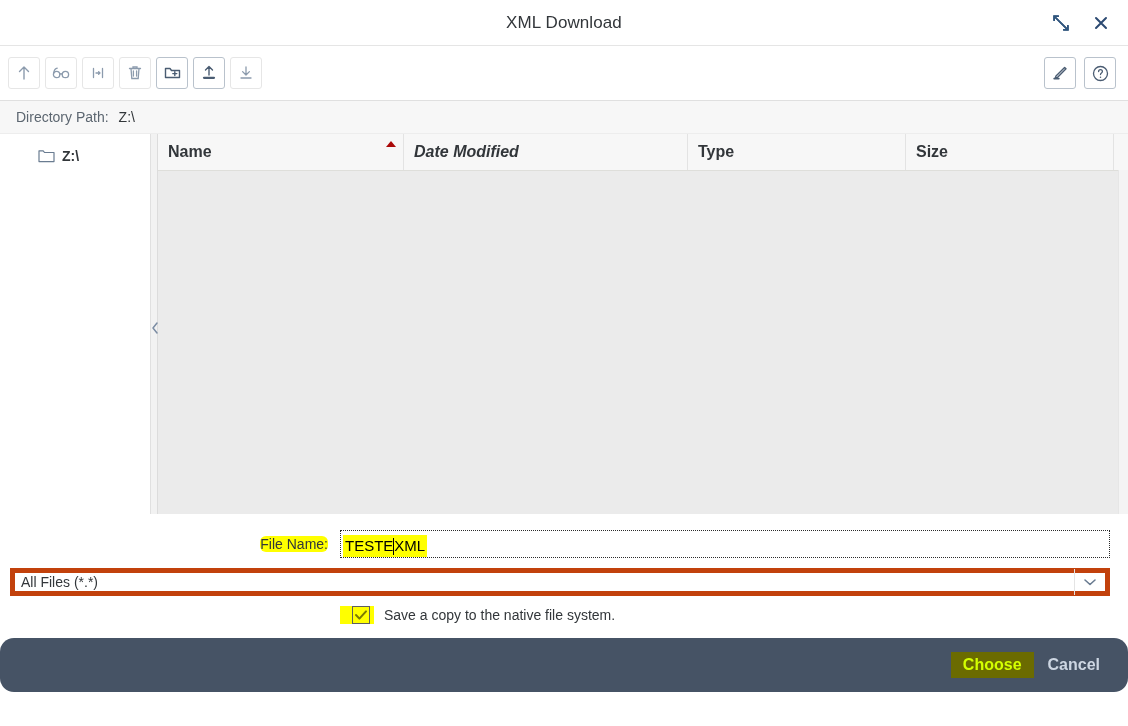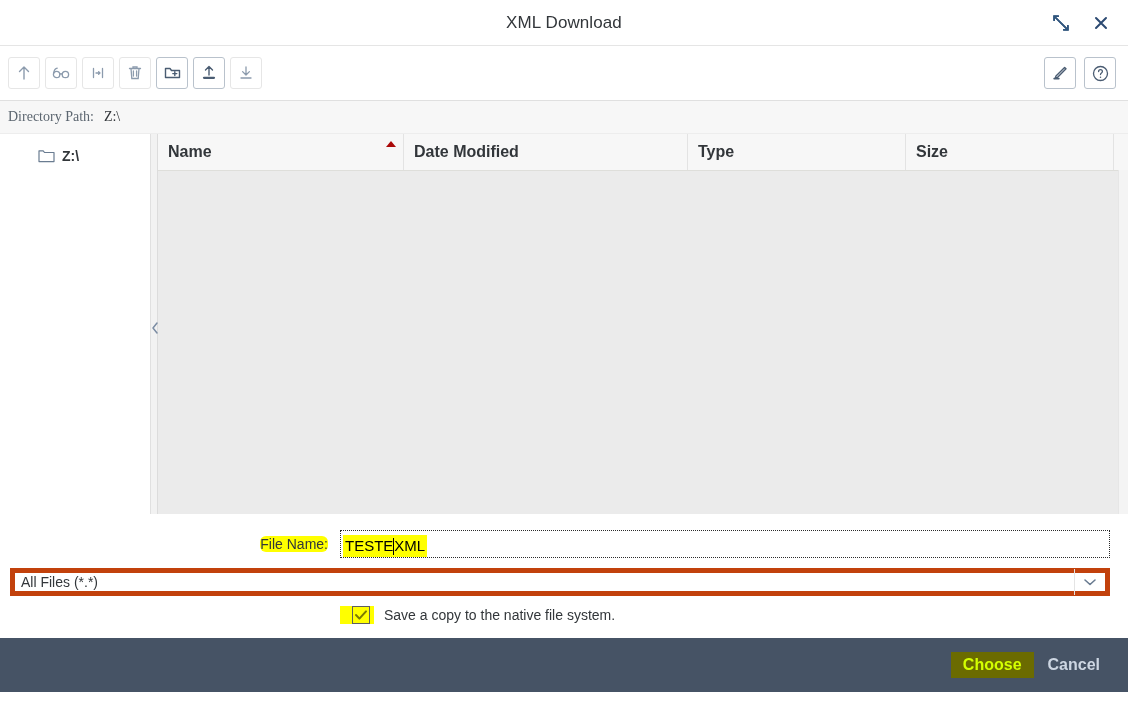--- a/index.html
+++ b/index.html
@@ -96,26 +96,25 @@
   .ico-dim { color: #8c9bad; }
   .ico-on { color: #4a5c72; }
 
   
   .dirpath {
     height: 33px;
     min-height: 33px;
     background: #f7f7f7;
     display: flex;
     align-items: center;
-    padding-left: 8px;
+    padding-left: 16px;
     box-sizing: border-box;
     font-size: 14px;
     color: #5c6670;
     border-bottom: 1px solid #ededed;
-    font-family: Liberation Serif, serif;
   }
   .dirpath .dp-label { color: #5c6670; }
   .dirpath .dp-value { color: #32363a; margin-left: 10px; }
 
   
   .browser {
     flex: 0 0 auto;
     height: 380px;
     display: flex;
     background: #ffffff;
@@ -189,21 +188,21 @@
     font-weight: bold;
     font-size: 16px;
     color: #32363a;
     box-sizing: border-box;
     border-right: 1px solid #e3e3e3;
     position: relative;
     cursor: pointer;
     background: #f7f7f7;
   }
   .th.c-name { width: 246px; }
-  .th.c-date { width: 284px; }
+  .th.c-date { width: 284px; font-style: italic; }
   .th.c-type { width: 218px; }
   .th.c-size { width: 208px; }
   .th.c-pad { flex: 1; border-right: none; }
   .sort-asc {
     position: absolute;
     right: 7px;
     top: 7px;
     width: 0; height: 0;
     border-left: 5px solid transparent;
     border-right: 5px solid transparent;
@@ -339,20 +338,21 @@
   .footer {
     height: 54px;
     min-height: 54px;
     background: #465365;
     display: flex;
     align-items: center;
     justify-content: flex-end;
     padding-right: 18px;
     box-sizing: border-box;
     gap: 4px;
+    border-radius: 14px;
   }
   .btn-choose {
     background: #6b6b00;
     color: #d4ff00;
     font-size: 16px;
     font-weight: bold;
     padding: 4px 12px;
     cursor: pointer;
     border: none;
     font-family: "Liberation Sans", sans-serif;

